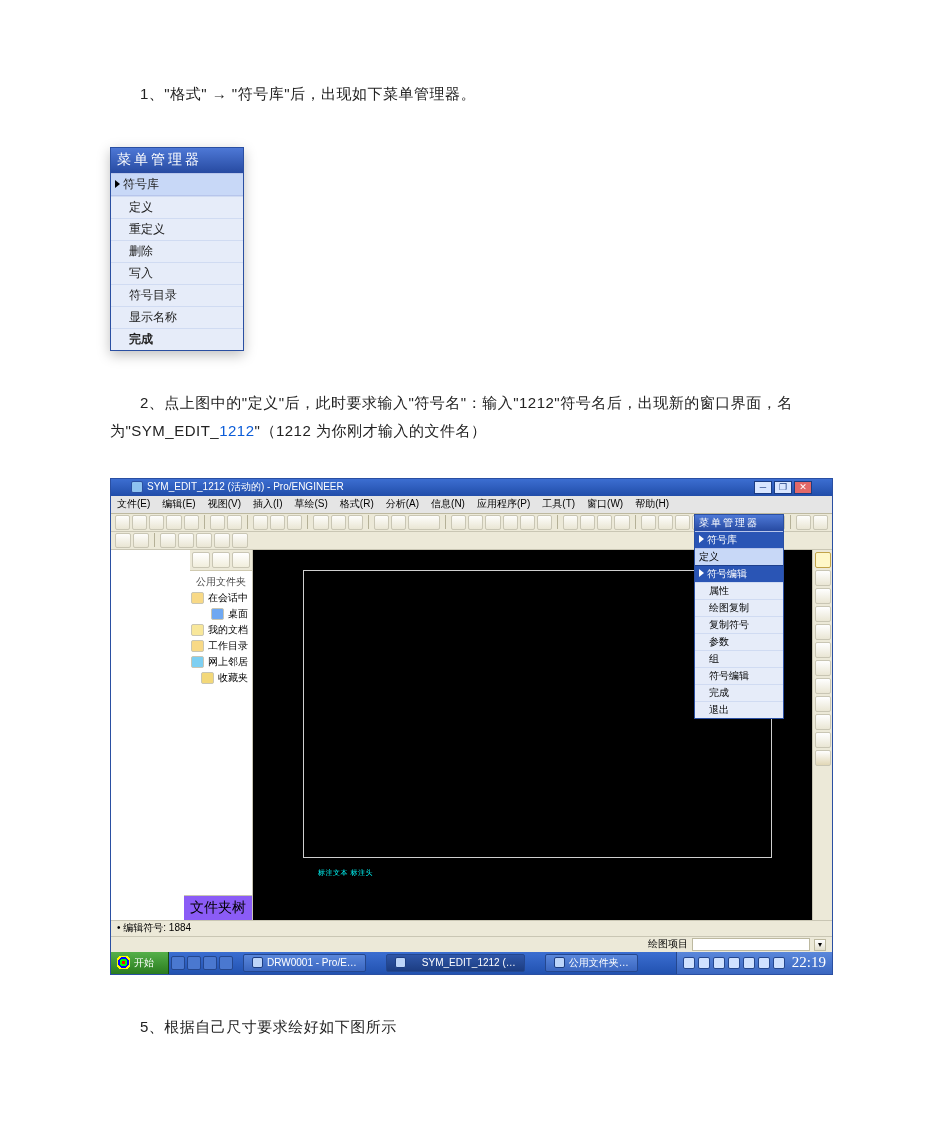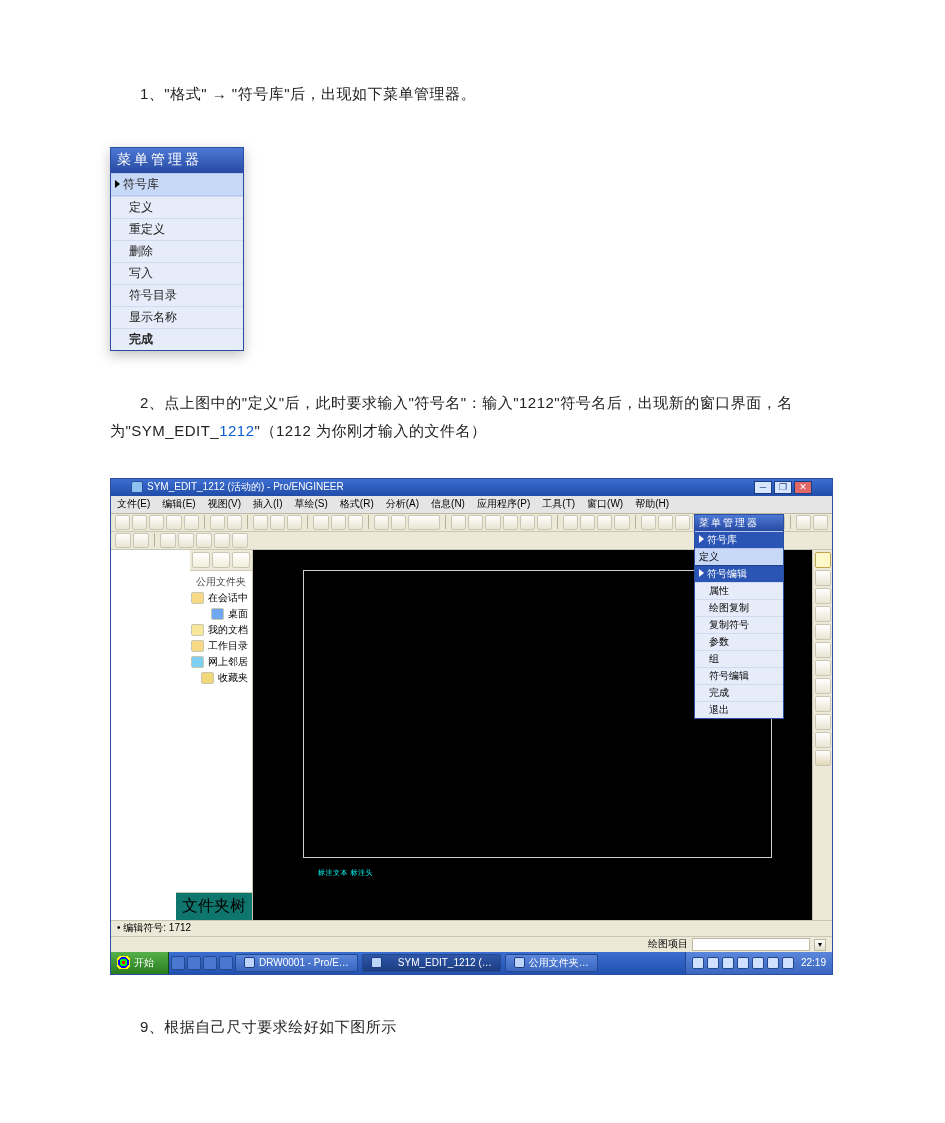--- a/index.html
+++ b/index.html
@@ -94,21 +94,21 @@
   .sb-tab{width:18px;height:16px;border:1px solid #c9c6b4;background:linear-gradient(#fff,#f1eedc);border-radius:2px;}
   .sb-head{font-size:10px;color:#4a4a4a;padding:4px 6px 1px 6px;}
   .sb-item{display:flex;align-items:center;gap:4px;padding:1px 4px;font-size:10px;}
   .sb-ico{width:13px;height:12px;border:1px solid #c9c6b4;border-radius:2px;flex:0 0 auto;}
   .ic-folder{background:#f8d986;}
   .ic-desk{background:#6fa8f2;}
   .ic-doc{background:#f8e79a;}
   .ic-net{background:#7dcff2;}
   .ic-star{background:#f3d879;}
   .sb-flex{flex:1}
-  .sb-foot{border-top:1px solid #c9c6b4;background:#0f766e;padding:3px 6px;font-size:16px;}
+  .sb-foot{border-top:1px solid #c9c6b4;background:#8b5cf6;padding:3px 6px;font-size:14px;}
 
   .canvaswrap{flex:1;position:relative;background:#000;}
   .frame{position:absolute;border:1px solid #cfcfcf;}
   
   .pageframe{left:50px;top:20px;right:40px;bottom:62px;}
   
   .scribble{position:absolute;left:65px;bottom:42px;color:#0ff;font-size:7px;letter-spacing:0.5px;}
   
   .mm2{
     position:absolute;top:-36px;right:28px;width:90px;
@@ -133,30 +133,30 @@
 
   
   .taskbar{
     display:flex;align-items:center;height:22px;
     background:linear-gradient(#3b6ed1,#2252b0);
     font-size:10px;color:#fff;
   }
   .start{display:flex;align-items:center;gap:4px;padding:0 14px 0 6px;height:100%;
     background:linear-gradient(#55b04a,#2a7c1f);border-right:1px solid #184b0f;}
   .start .logo{width:13px;height:13px;background:radial-gradient(circle,#f00 20%,#0f0 20% 40%,#00f 40% 60%,#ff0 60% 80%,transparent 80%);border-radius:2px;}
-  .task{height:18px;margin:2px 2px;padding:0 8px;display:flex;align-items:center;gap:4px;
+  .task{height:18px;margin:2px 10px;padding:0 8px;display:flex;align-items:center;gap:4px;
     background:linear-gradient(#5a87db,#3a66c0);border:1px solid #24478f;border-radius:2px;}
   .task.active{background:linear-gradient(#2f56a8,#1c3d82);gap:16px;}
   .tico{width:11px;height:11px;background:#bcd4f9;border:1px solid #1c3d82;border-radius:2px;}
   .ql{display:flex;gap:2px;margin-left:2px;}
   .ql .q{width:14px;height:14px;background:#4a78d0;border:1px solid #24478f;border-radius:2px;}
   .tray{margin-left:auto;display:flex;gap:3px;align-items:center;padding:0 6px;height:100%;
     background:linear-gradient(#5a87db,#3a66c0);border-left:1px solid #24478f;}
   .tray .ti{width:12px;height:12px;background:#cfe1ff;border:1px solid #24478f;border-radius:2px;}
-  .clock{font-size:10px;margin-left:4px;}
+  .clock{font-size:15px;margin-left:4px;font-family:Liberation Serif, serif;}
 
   .arrow-tri{display:inline-block;width:0;height:0;border-top:4px solid transparent;border-bottom:4px solid transparent;border-left:5px solid #fff;margin-right:3px;}
   .arrow-tri.bk{border-left-color:#000;}
 </style>
 </head>
 <body>
 
 <div class="page">
 
   <div class="para indent">1、"格式" → "符号库"后，出现如下菜单管理器。</div>
@@ -341,21 +341,21 @@
         <div class="rbtn"></div>
         <div class="rbtn"></div>
         <div class="rbtn"></div>
         <div class="rbtn"></div>
         <div class="rbtn"></div>
         <div class="rbtn c"></div>
       </div>
     </div>
 
     <div class="status">
-      <span>• 编辑符号:  1712</span>
+      <span>• 编辑符号:  1884</span>
     </div>
 
     <div class="status">
       <div class="statusR">
         <span>绘图项目</span>
         <div class="sbox"></div>
         <div class="dd">▾</div>
       </div>
     </div>
 
@@ -390,15 +390,15 @@
         <div class="ti"></div>
         <div class="ti"></div>
         <div class="ti"></div>
         <span class="clock">22:19</span>
       </div>
     </div>
   </div>
 
   <div class="gap-lg"></div>
 
-  <div class="para indent">9、根据自己尺寸要求绘好如下图所示</div>
+  <div class="para indent">5、根据自己尺寸要求绘好如下图所示</div>
 
 </div>
 
 </body></html>

